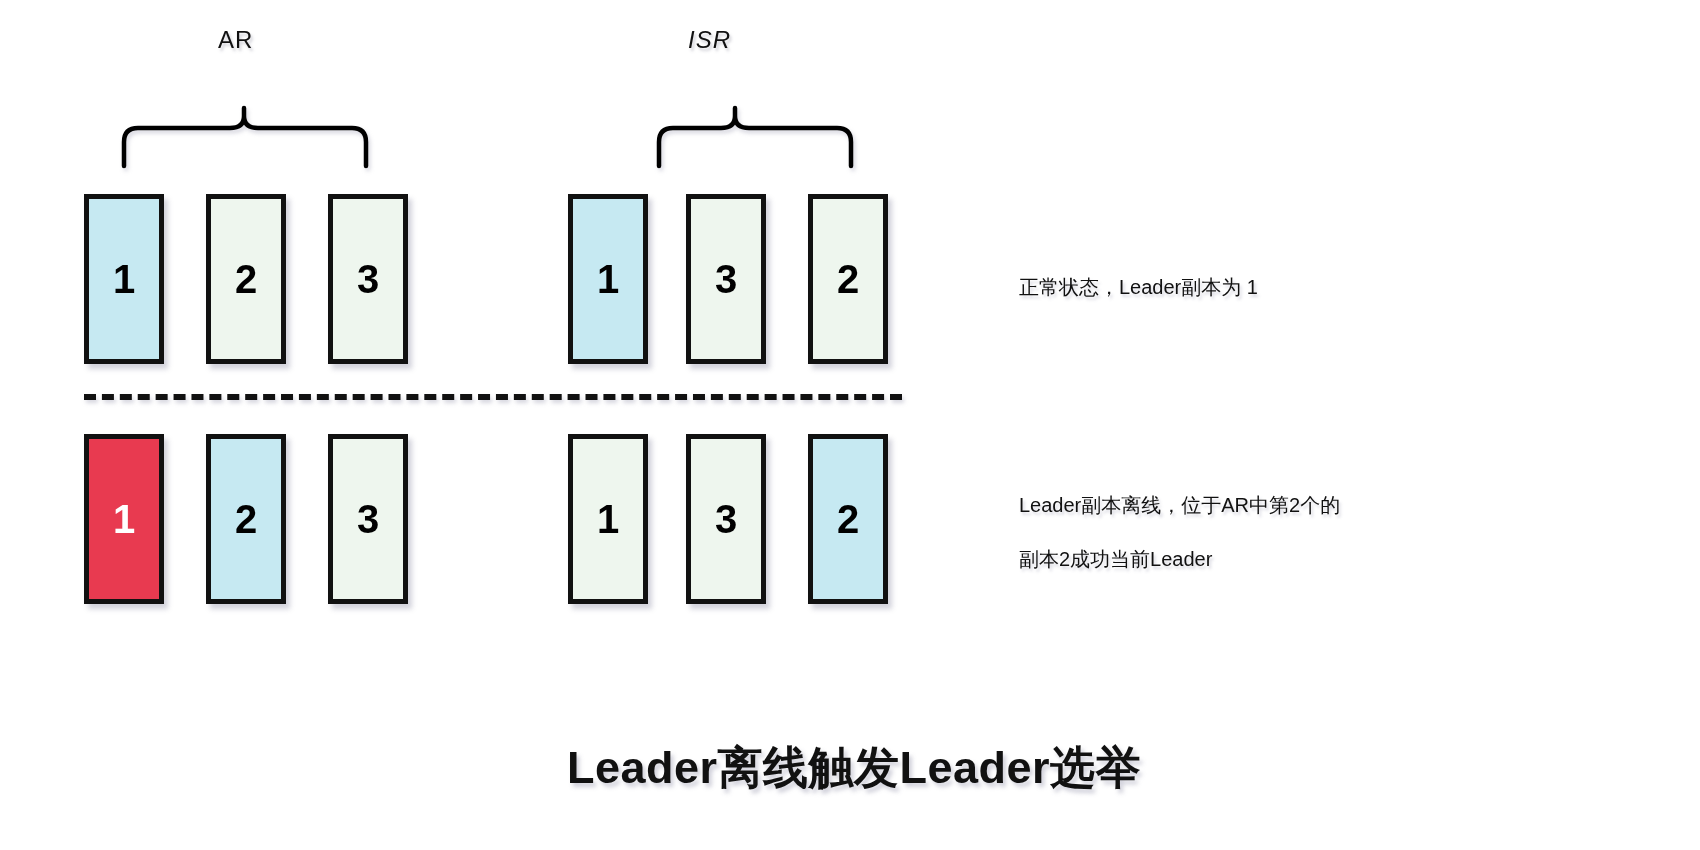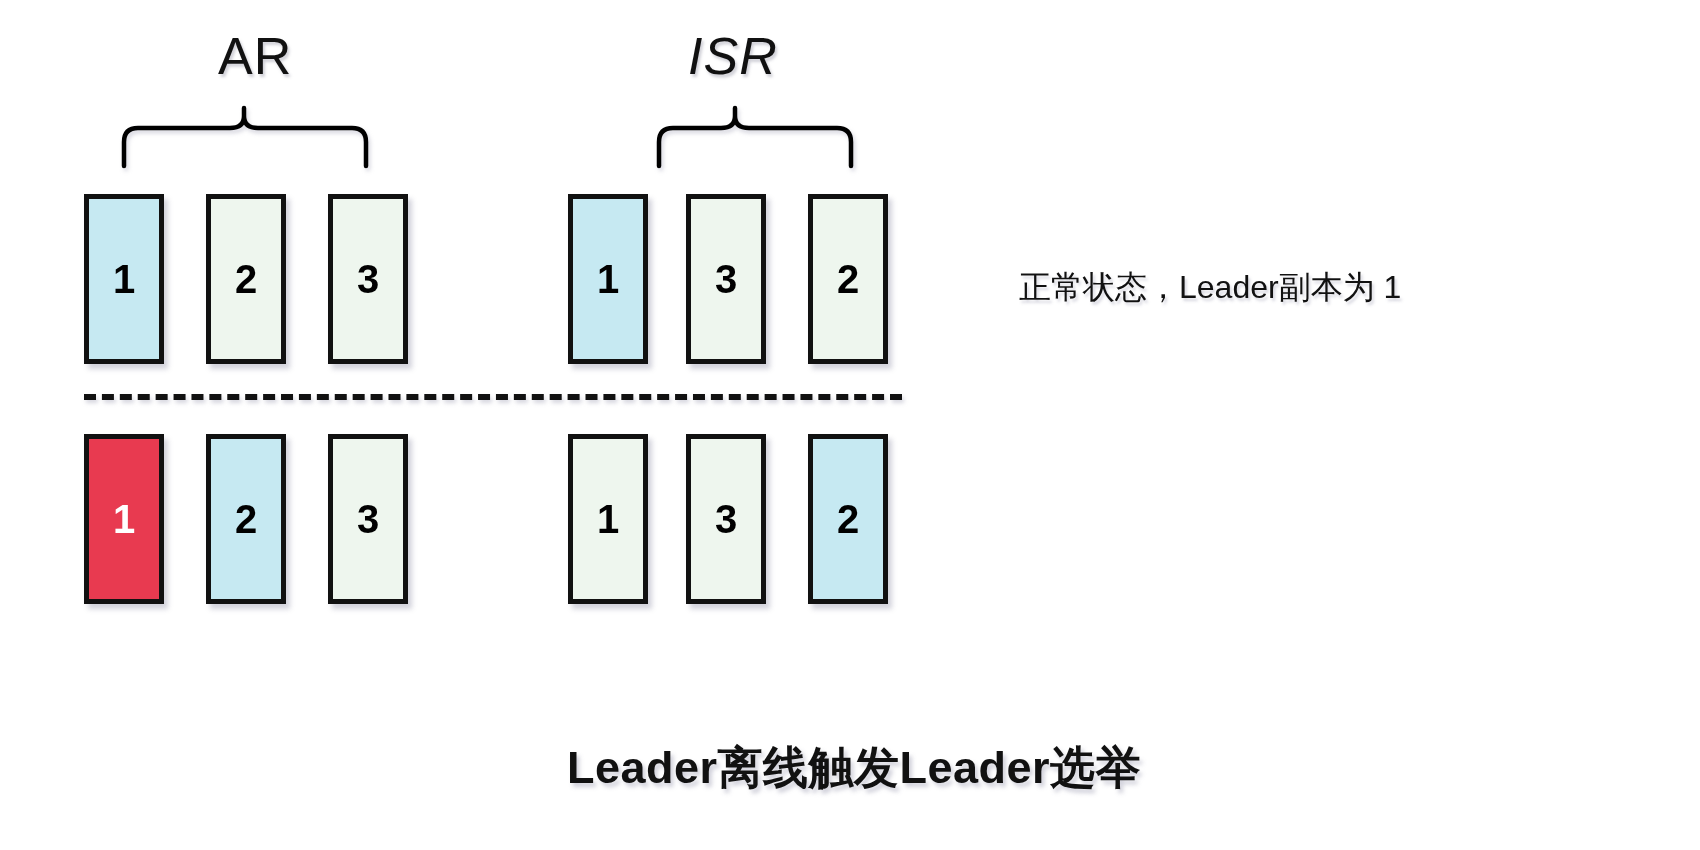--- a/index.html
+++ b/index.html
@@ -16,21 +16,21 @@
   }
 
   .canvas {
     position: absolute;
     inset: 0;
   }
 
   
   .group-label {
     position: absolute;
-    font-size: 52px;
+    font-size: 24px;
     color: #111111;
     letter-spacing: 1px;
     text-shadow: 2px 3px 3px rgba(120,120,140,0.35);
     white-space: nowrap;
   }
   #label-ar  { left: 218px; top: 26px; }
   #label-isr { left: 688px; top: 26px; font-style: italic; }
 
   
   .brace-svg {
@@ -74,21 +74,21 @@
     top: 394px;
     width: 818px;
     height: 0;
     border-top: 6px dashed #111111;
     filter: drop-shadow(2px 3px 2px rgba(120,120,150,0.30));
   }
 
   
   .annotation {
     position: absolute;
-    font-size: 32px;
+    font-size: 20px;
     line-height: 54px;
     color: #111111;
     white-space: nowrap;
     text-shadow: 2px 3px 3px rgba(120,120,150,0.30);
   }
   #note-top    { left: 1019px; top: 260px; }
   #note-bottom { left: 1019px; top: 478px; }
 
   
   #diagram-title {
@@ -136,16 +136,20 @@
   <div id="divider"></div>
 
   <div class="replica-box red" style="left:84px;  top:434px;">1</div>
   <div class="replica-box cyan" style="left:206px; top:434px;">2</div>
   <div class="replica-box green" style="left:328px; top:434px;">3</div>
 
   <div class="replica-box green" style="left:568px; top:434px;">1</div>
   <div class="replica-box green" style="left:686px; top:434px;">3</div>
   <div class="replica-box cyan" style="left:808px; top:434px;">2</div>
 
+  <div class="annotation" id="note-bottom">
+    <div>Leader副本离线，位于AR中第2个的</div>
+    <div>副本2成功当前Leader</div>
+  </div>
 
   <div id="diagram-title">Leader离线触发Leader选举</div>
 
 </div>
 
 </body></html>

